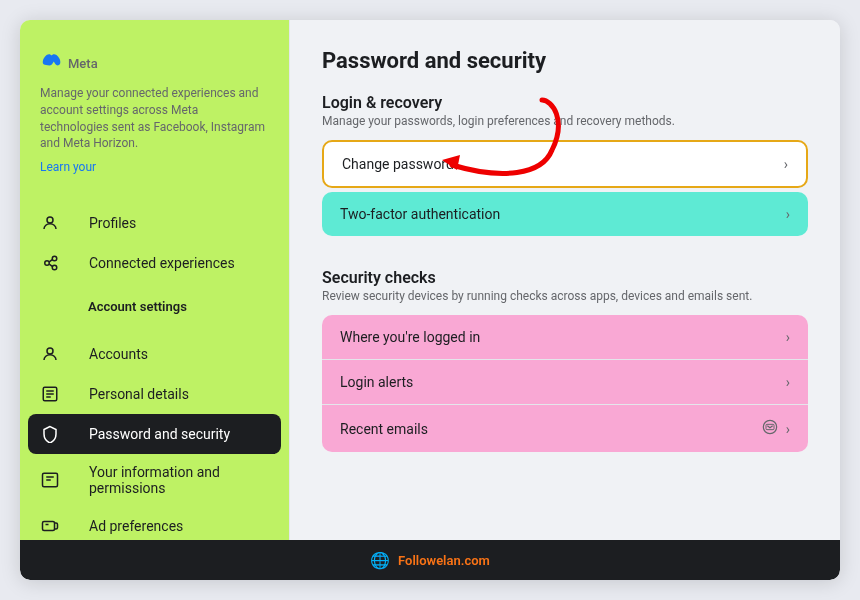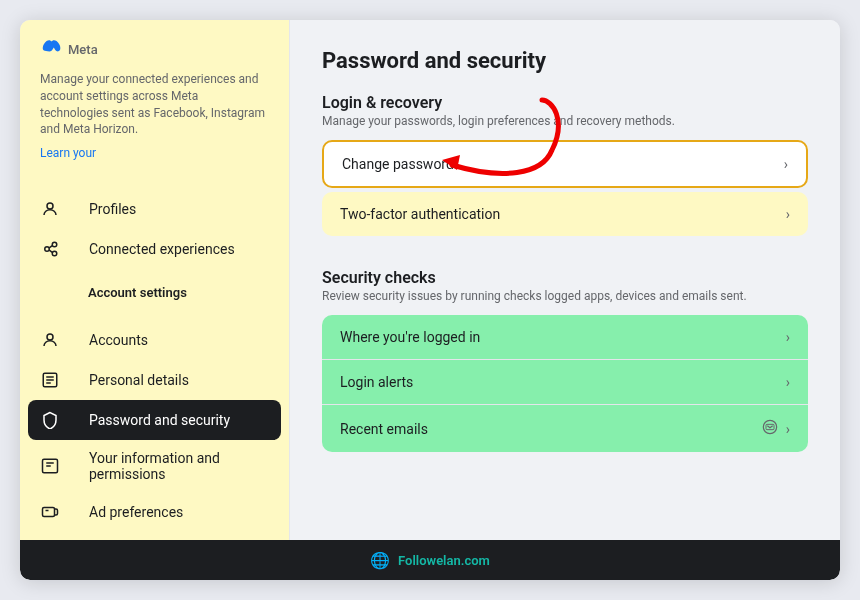--- a/index.html
+++ b/index.html
@@ -24,22 +24,22 @@
       box-shadow: 0 2px 20px rgba(0,0,0,0.15);
     }
     .main-layout {
       display: flex;
       flex: 1;
       overflow: hidden;
     }
     
     .sidebar {
       width: 270px;
-      background: #fef9c3;
-      padding: 16px 0;
+      background: #bef264;
+      padding: 30px 0;
       border-right: 1px solid #e4e6eb;
       overflow-y: auto;
       flex-shrink: 0;
     }
     .sidebar-header {
       padding: 0 20px 12px 20px;
     }
     .meta-logo {
       display: flex;
       align-items: center;
@@ -127,21 +127,21 @@
       font-weight: 600;
       color: #1c1e21;
       margin-bottom: 2px;
     }
     .section-sub {
       font-size: 12px;
       color: #65676b;
       margin-bottom: 12px;
     }
     .card {
-      background: #86efac;
+      background: #f9a8d4;
       border-radius: 10px;
       margin-bottom: 20px;
       overflow: hidden;
     }
     .card-item {
       display: flex;
       align-items: center;
       justify-content: space-between;
       padding: 14px 18px;
       border-bottom: 1px solid #e4e6eb;
@@ -163,21 +163,21 @@
     .bottom-bar {
       height: 40px;
       background: #1c1e21;
       display: flex;
       align-items: center;
       justify-content: center;
       gap: 8px;
       border-radius: 0 0 10px 10px;
     }
     .bottom-bar-text {
-      color: #14b8a6;
+      color: #f97316;
       font-size: 13px;
       font-weight: 600;
     }
     .globe-icon {
       color: #e4e6eb;
       font-size: 16px;
     }
     .login-recovery-card {
       position: relative;
     }
@@ -290,39 +290,39 @@
         <div class="section-title">Login &amp; recovery</div>
         <div class="section-sub">Manage your passwords, login preferences and recovery methods.</div>
 
         <div style="position: relative;">
 
           <div style="border: 2.5px solid #e6a817; border-radius: 10px; background: #fff; margin-bottom: 2px; cursor: pointer; display: flex; align-items: center; justify-content: space-between; padding: 14px 18px; font-size: 14px; color: #1c1e21;">
             <span>Change password</span>
             <span class="chevron">›</span>
           </div>
 
-          <div style="background: #fef9c3; border-radius: 10px; margin-top: 4px; display: flex; align-items: center; justify-content: space-between; padding: 14px 18px; font-size: 14px; color: #1c1e21; cursor: pointer;">
+          <div style="background: #5eead4; border-radius: 10px; margin-top: 4px; display: flex; align-items: center; justify-content: space-between; padding: 14px 18px; font-size: 14px; color: #1c1e21; cursor: pointer;">
             <span>Two-factor authentication</span>
             <span class="chevron">›</span>
           </div>
 
           <div style="position: absolute; top: -50px; left: 100px; pointer-events: none; z-index: 10;">
             <svg width="160" height="130" viewBox="0 0 160 130" fill="none">
 
               <path d="M120 10 C130 10, 145 30, 130 60 C120 85, 80 90, 30 75" stroke="#e00" stroke-width="5" fill="none" stroke-linecap="round"></path>
 
               <polygon points="20,70 38,65 35,80" fill="#e00"></polygon>
             </svg>
           </div>
         </div>
       </div>
 
       <div style="margin-top: 32px;">
         <div class="section-title">Security checks</div>
-        <div class="section-sub">Review security issues by running checks logged apps, devices and emails sent.</div>
+        <div class="section-sub">Review security devices by running checks across apps, devices and emails sent.</div>
 
         <div class="card">
           <div class="card-item">
             <span>Where you're logged in</span>
             <span class="chevron">›</span>
           </div>
           <div class="card-item">
             <span>Login alerts</span>
             <span class="chevron">›</span>
           </div>

